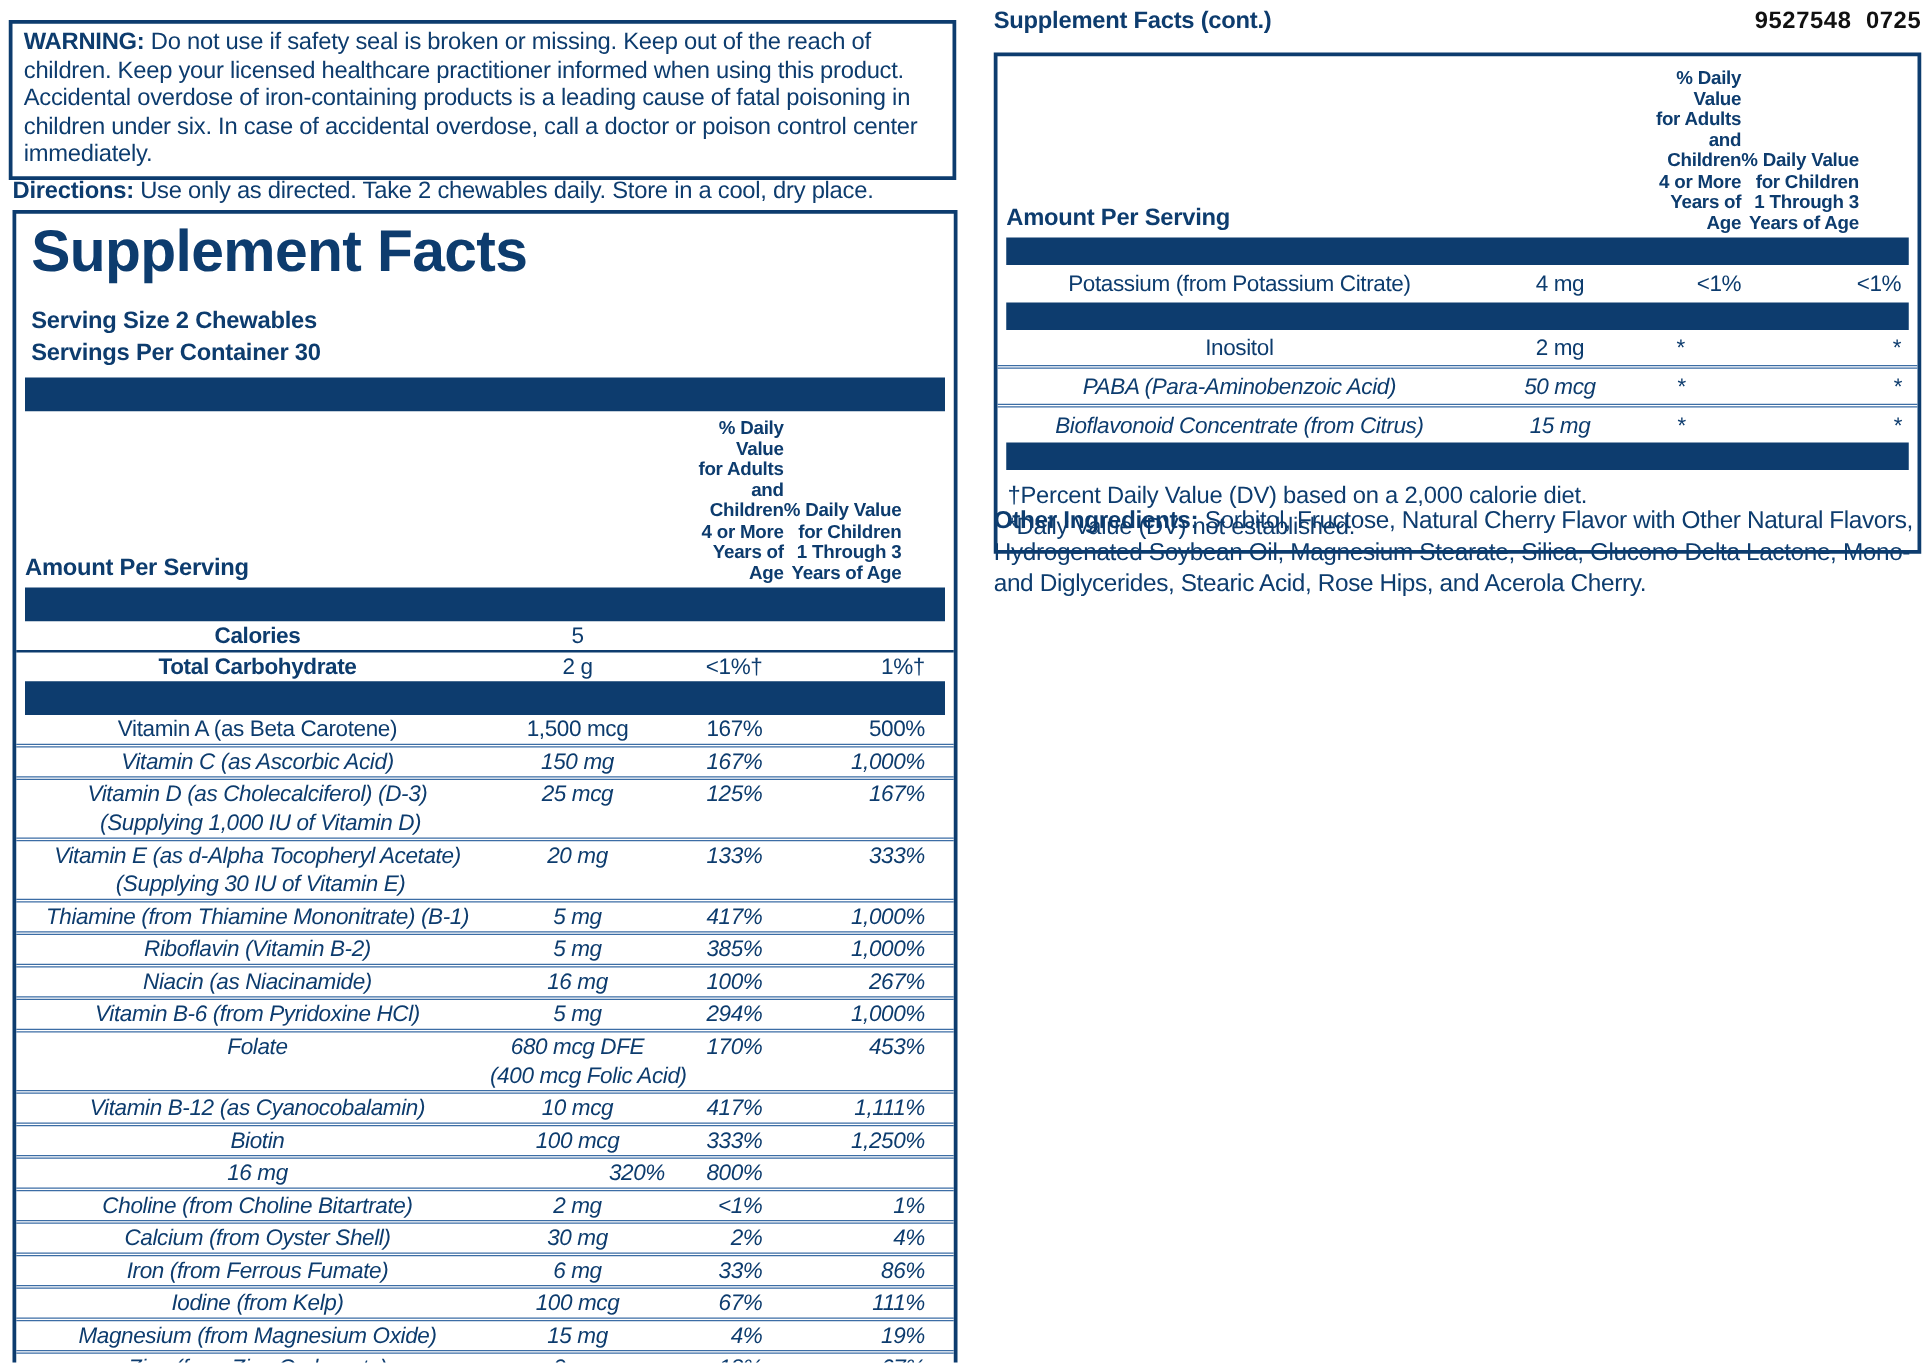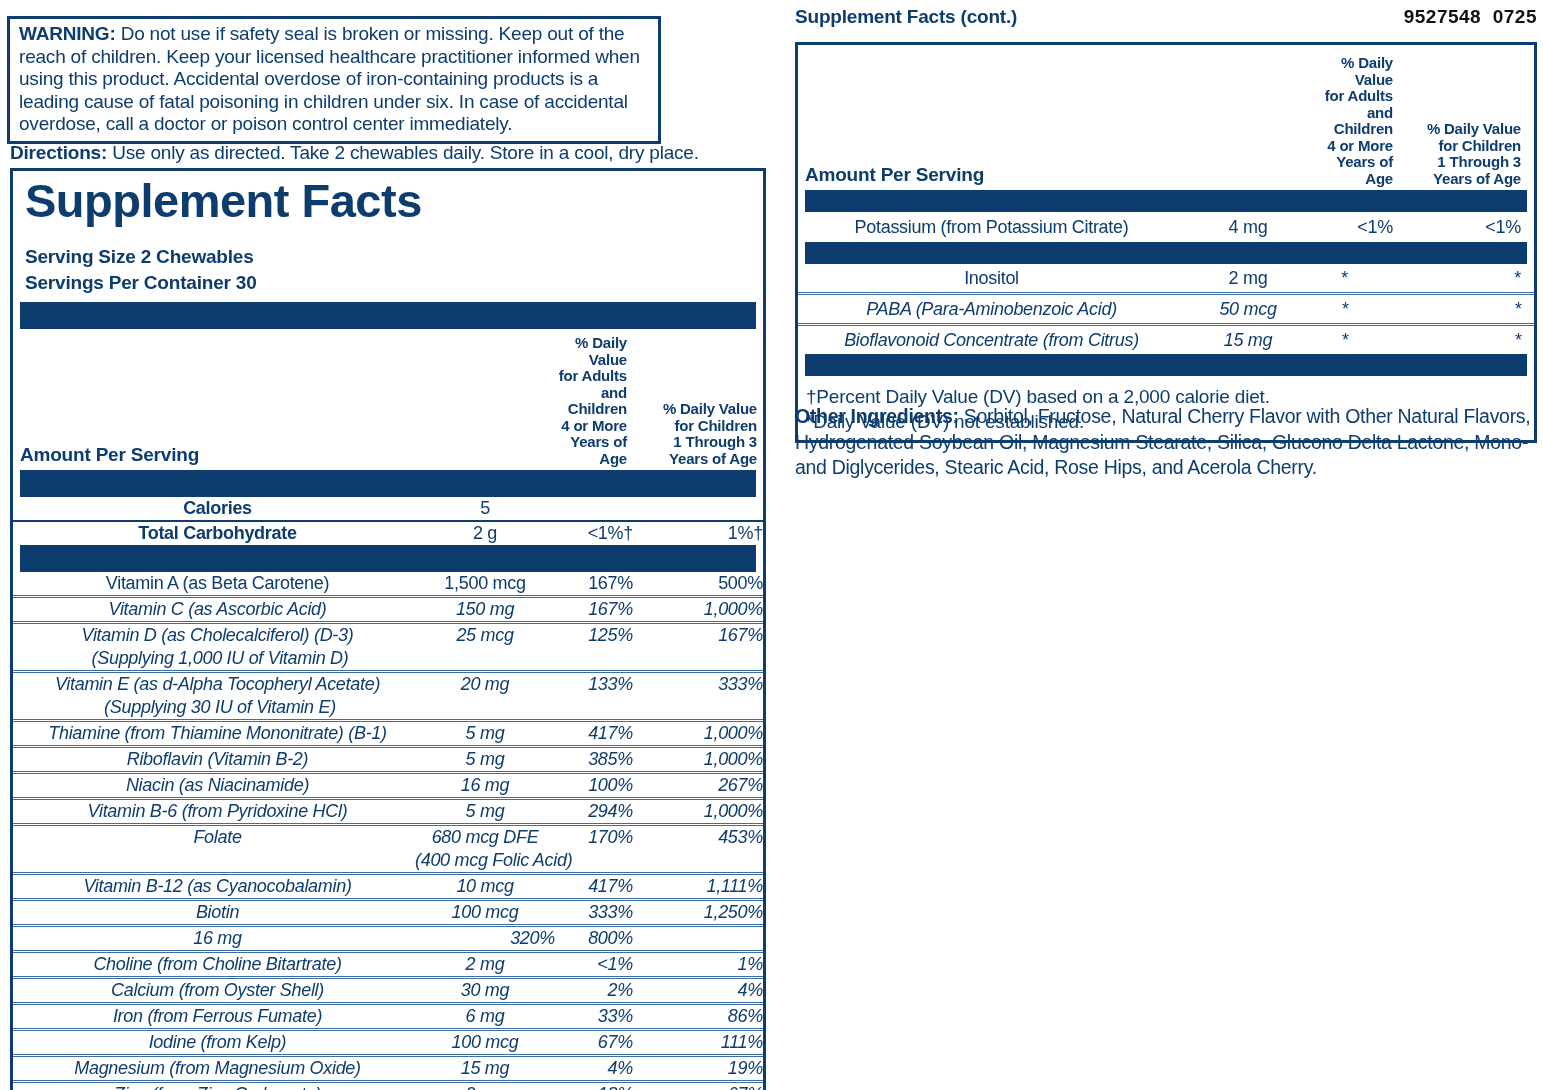--- a/index.html
+++ b/index.html
@@ -6,21 +6,21 @@
   html,body { background:#ffffff; }
   body {
     width:1543px; height:1090px; position:relative; overflow:hidden;
     font-family:"Liberation Sans", sans-serif;
     color:#0d3c6e;
     -webkit-font-smoothing:antialiased;
   }
 
   
   .warning-box{
-    position:absolute; left:7px; top:16px; width:654px; min-height:112px;
+    position:absolute; left:7px; top:16px; width:758px; min-height:112px;
     border:3px solid #0d3c6e; padding:4px 9px 5px 9px;
     font-size:19px; line-height:22.5px; letter-spacing:-0.2px;
   }
   .warning-box b, .lead { font-weight:bold; }
   .directions{
     position:absolute; left:10px; top:141px; width:756px;
     font-size:19px; line-height:23px; letter-spacing:-0.2px;
   }
   .facts-box{
     position:absolute; left:10px; top:168px; width:756px;
@@ -33,29 +33,29 @@
   .serving-line{ font-size:19px; line-height:26px; font-weight:bold; margin-left:12px; letter-spacing:-0.2px; }
   .bar{ height:27px; background:#0d3c6e; margin:0 7px; }
   .bar.space-top{ margin-top:6px; }
   .bar2{ height:22px; background:#0d3c6e; margin:0 7px; }
 
   .col-heads{
     display:grid; grid-template-columns:1fr 140px 78px 130px;
     align-items:end; padding:6px 6px 3px 7px;
   }
   .col-heads .aps{ grid-column:1 / 3; font-size:19px; font-weight:bold; letter-spacing:-0.2px; padding-bottom:1px; }
-  .hcell{ display:flex; justify-content:flex-end; }
+  .hcell{ display:flex; justify-content:flex-start; }
   .hlines{
     white-space:pre-line; text-align:right; font-weight:bold;
     font-size:15px; line-height:16.5px; letter-spacing:-0.2px;
   }
 
   .row{
     display:grid; grid-template-columns:1fr 140px 78px 130px;
-    padding:0 0 0 7px; font-size:18px; line-height:23px; letter-spacing:-0.3px;
+    padding:0 23px 0 7px; font-size:18px; line-height:23px; letter-spacing:-0.3px;
   }
   .row > div{ min-width:0; }
   .nm, .amt{ white-space:nowrap;text-align:center; }
   .dva, .dvc{ text-align:right; white-space:nowrap; }
   .l2:empty{ display:none; }
   .nm .l2{ padding-left:5px; }
   .bold-row .nm, .bold-row .amt-s{ font-weight:bold; }
   .rows .row + .row{ border-top:3px double #3c6da5;font-style:italic; }
   .sep-navy{ border-top:2px solid #0d3c6e; }
   .dva.ast{ padding-right:45px; }

